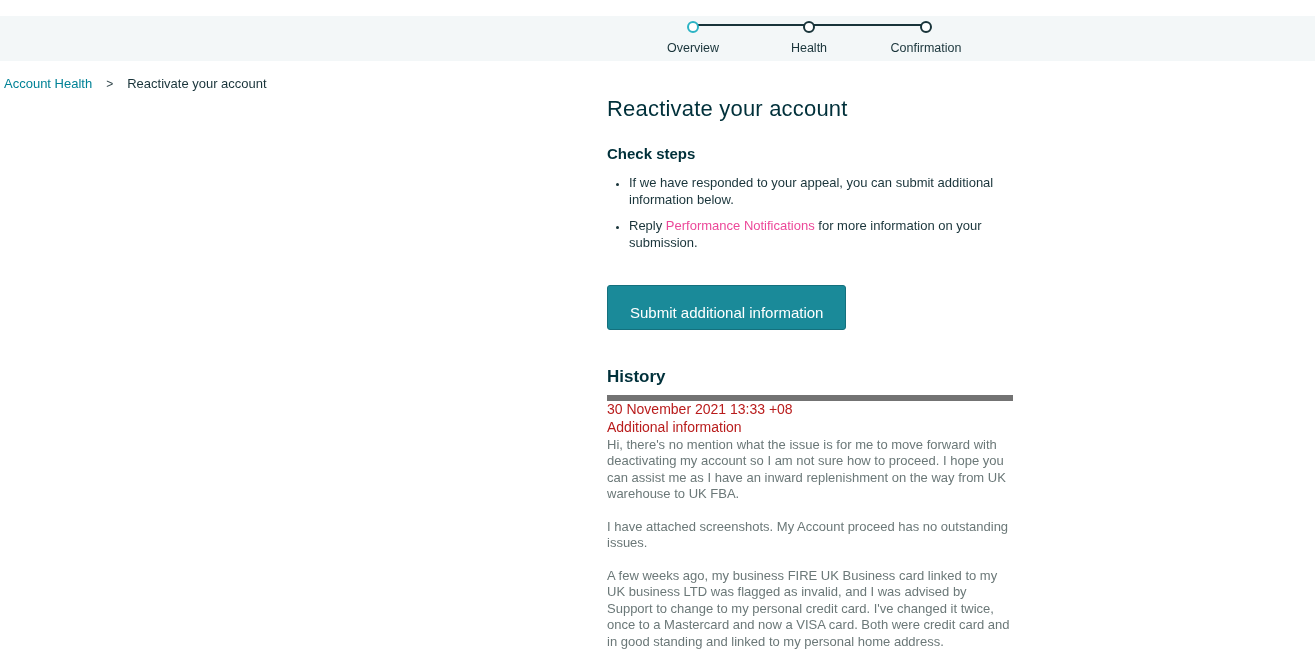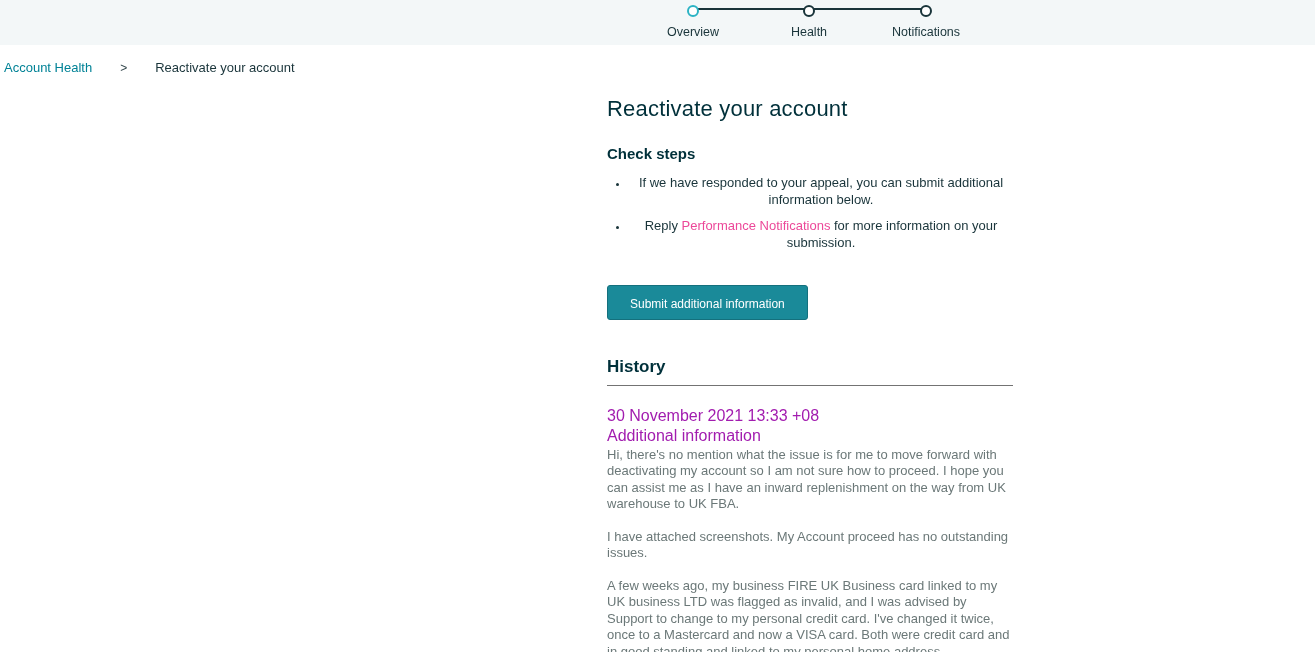--- a/index.html
+++ b/index.html
@@ -7,21 +7,21 @@
     width: 1315px; height: 652px;
     background: #ffffff;
     font-family: "Liberation Sans", "DejaVu Sans", sans-serif;
     color: #002f36;
     overflow: hidden;
   }
   .page { position: relative; width: 1315px; height: 652px; }
 
   
   .top-strip {
-    position: absolute; left: 0; top: 0;
+    position: absolute; left: 0; top: 16px;
     width: 1315px; height: 45px;
     background: #f3f7f8;
   }
   .stepper-line {
     position: absolute; left: 693px; top: 8px;
     width: 233px; height: 0;
     border-top: 2px solid #19343a;
   }
   .step {
     position: absolute; top: 3px; width: 140px;
@@ -37,22 +37,22 @@
   .step .step-label {
     display: block; margin-top: 4px;
     font-size: 12.5px; color: #19343a;
   }
   .step-overview     { left: 623px; }
   .step-reply        { left: 739px; }
   .step-confirmation { left: 856px; }
 
   
   .breadcrumb {
-    position: absolute; left: 4px; top: 60px;
-    font-size: 13px; display: flex; align-items: flex-end; gap: 28px;
+    position: absolute; left: 4px; top: 76px;
+    font-size: 13px; display: flex; align-items: flex-end; gap: 14px;
   }
   .breadcrumb a.crumb-link { color: #008296; text-decoration: none; cursor: pointer; }
   .breadcrumb .crumb-sep { color: #33474c; font-size: 12px; }
   .breadcrumb .crumb-current { color: #19343a; }
 
   
   .content {
     position: absolute; left: 607px; top: 96px;
     width: 406px;
   }
@@ -61,50 +61,50 @@
     letter-spacing: 0.2px;
   }
   .section-subtitle {
     margin-top: 23px;
     font-size: 15px; font-weight: 700; color: #00303a;
   }
   ul.next-steps-list {
     margin-top: 12px; padding-left: 22px;
     font-size: 13px; line-height: 1.33; color: #19343a;
   }
-  ul.next-steps-list li { margin-bottom: 8px; text-align: center; }
+  ul.next-steps-list li { margin-bottom: 8px; }
   ul.next-steps-list li::marker { color: #19343a; font-size: 11px; }
   a.inline-link { color: #ec4899; text-decoration: none; cursor: pointer; }
 
   .submit-btn {
     margin-top: 26px;
     display: inline-block;
     background: #1a8a99;
     color: #ffffff;
     border: 1px solid #14707d;
     border-radius: 3px;
-    font-size: 12px;
+    font-size: 15px;
     font-family: "Liberation Sans", sans-serif;
-    padding: 11px 22px 8px 22px;
+    padding: 18px 22px 8px 22px;
     cursor: pointer;
   }
 
   .history-heading {
     margin-top: 37px;
     font-size: 17px; font-weight: 700; color: #00303a;
     padding-bottom: 8px;
-    border-bottom: 1px solid #737373;
+    border-bottom: 6px solid #737373;
   }
   .entry-title {
     margin-top: 13px;
     font-size: 13.5px; font-weight: 700; color: #00303a;
   }
   .entry-meta {
-    margin-top: 20px;
-    font-size: 16px; line-height: 1.27; color: #a21caf;
+    margin-top: 0;
+    font-size: 14px; line-height: 1.27; color: #b91c1c;
   }
   .entry-body p {
     font-size: 13px; line-height: 1.27; color: #6b7878;
     margin-top: 16px;
   }
   .entry-body p.first { margin-top: 0; }
 </style>
 </head>
 <body>
 
@@ -118,21 +118,21 @@
       <span class="step-label">Overview</span>
     </div>
 
     <div class="step step-reply">
       <span class="dot"></span>
       <span class="step-label">Health</span>
     </div>
 
     <div class="step step-confirmation">
       <span class="dot"></span>
-      <span class="step-label">Notifications</span>
+      <span class="step-label">Confirmation</span>
     </div>
   </div>
 
   <div class="breadcrumb">
     <a class="crumb-link">Account Health</a>
     <span class="crumb-sep">&gt;</span>
     <span class="crumb-current">Reactivate your account</span>
   </div>
 
   <div class="content">

